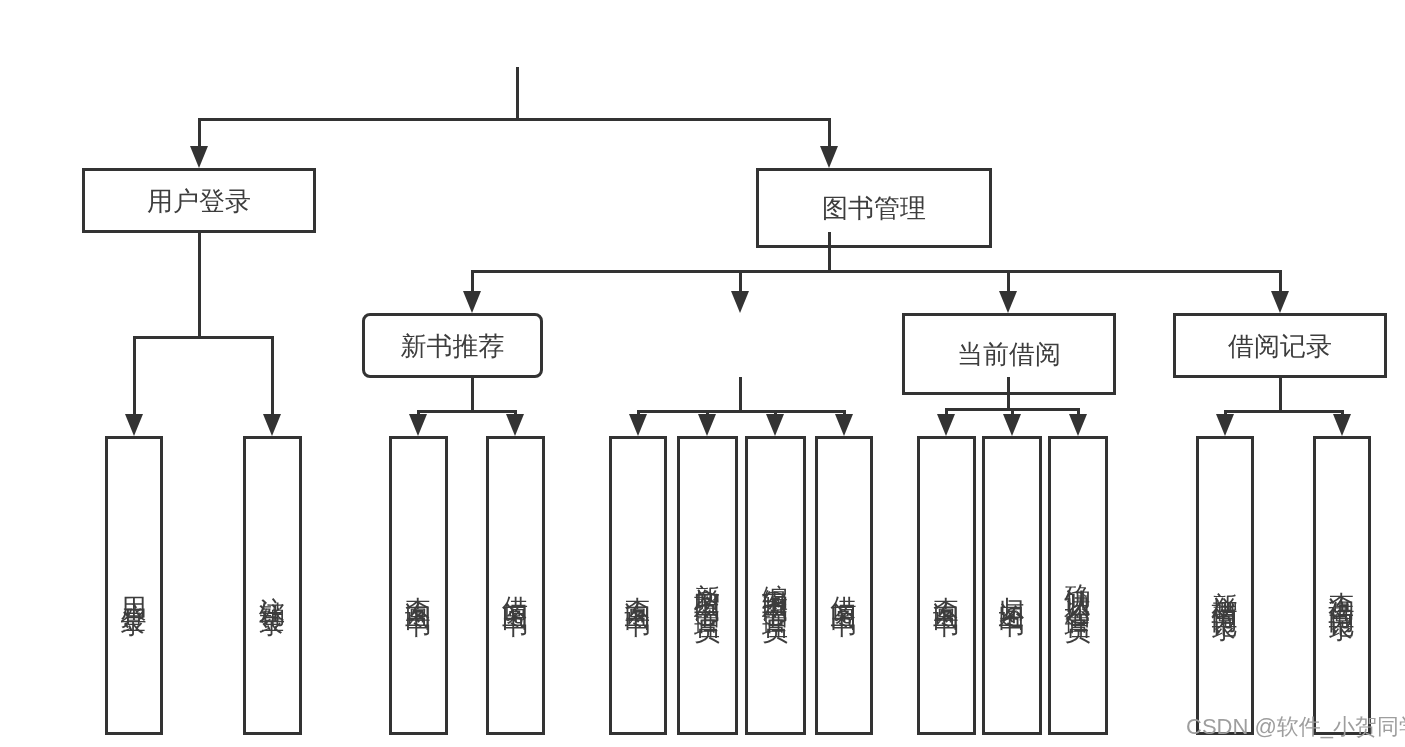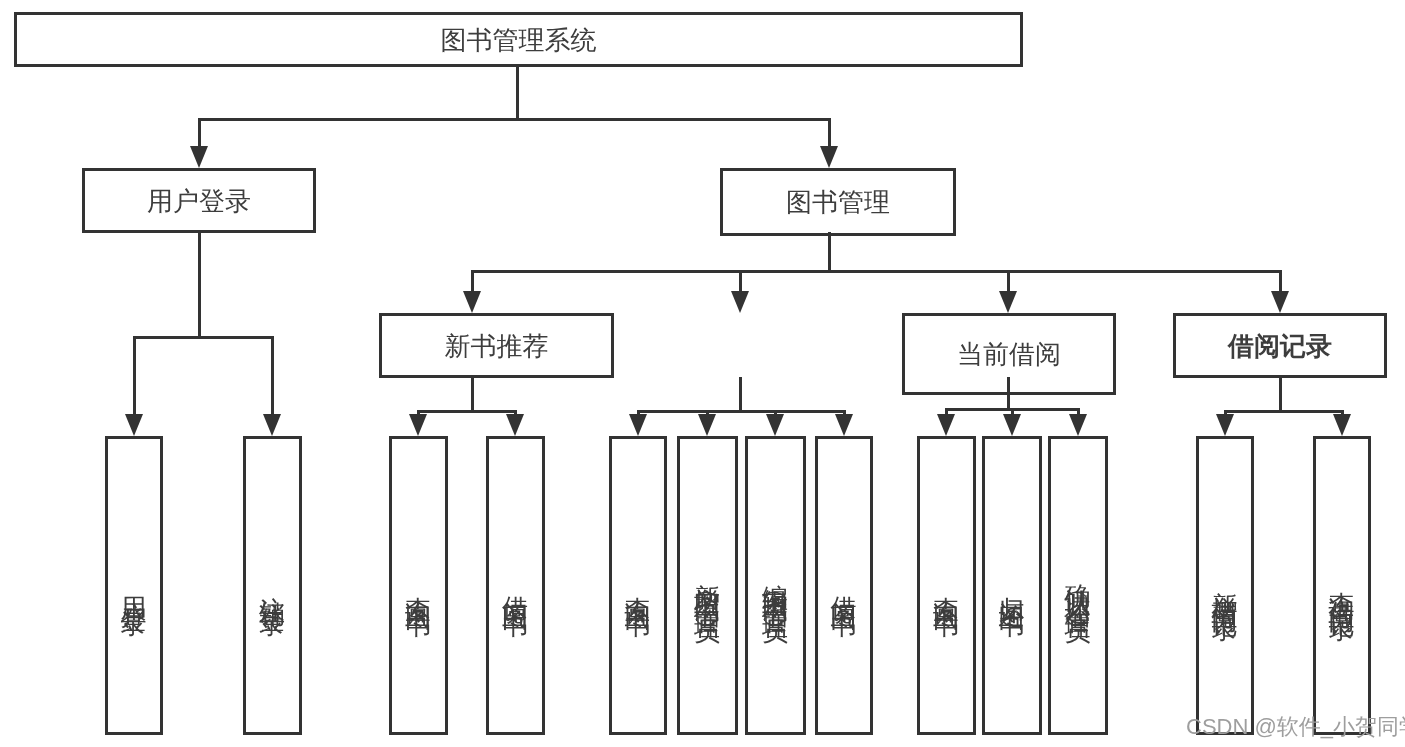--- a/index.html
+++ b/index.html
@@ -54,42 +54,39 @@
     font-size: 22px;
     color: #9e9e9e;
     white-space: nowrap;
   }
 </style>
 </head>
 <body>
 
 <div class="stage">
 
-  <div class="box" style="left:14px; top:12px; width:1009px; height:55px;">
-    <span>图书管理系统</span>
-  </div>
 
   <div class="box" style="left:82px; top:168px; width:234px; height:65px;">
     <span>用户登录</span>
   </div>
 
-  <div class="box" style="left:720px; top:168px; width:236px; height:68px;">
+  <div class="box" style="left:756px; top:168px; width:236px; height:80px;">
     <span>图书管理</span>
   </div>
 
-  <div class="box" style="left:379px; top:313px; width:235px; height:65px;">
+  <div class="box" style="left:362px; top:313px; width:181px; height:65px;border-radius:8px;">
     <span>新书推荐</span>
   </div>
 
 
   <div class="box" style="left:902px; top:313px; width:214px; height:82px;">
     <span>当前借阅</span>
   </div>
 
-  <div class="box" style="left:1173px; top:313px; width:214px; height:65px;font-weight:bold;">
+  <div class="box" style="left:1173px; top:313px; width:214px; height:65px;">
     <span>借阅记录</span>
   </div>
 
   <div class="box vbox" style="left:105px; top:436px; width:58px; height:299px;">
     <span>用户登录</span>
   </div>
 
   <div class="box vbox" style="left:243px; top:436px; width:59px; height:299px;">
     <span>注销登录</span>
   </div>

